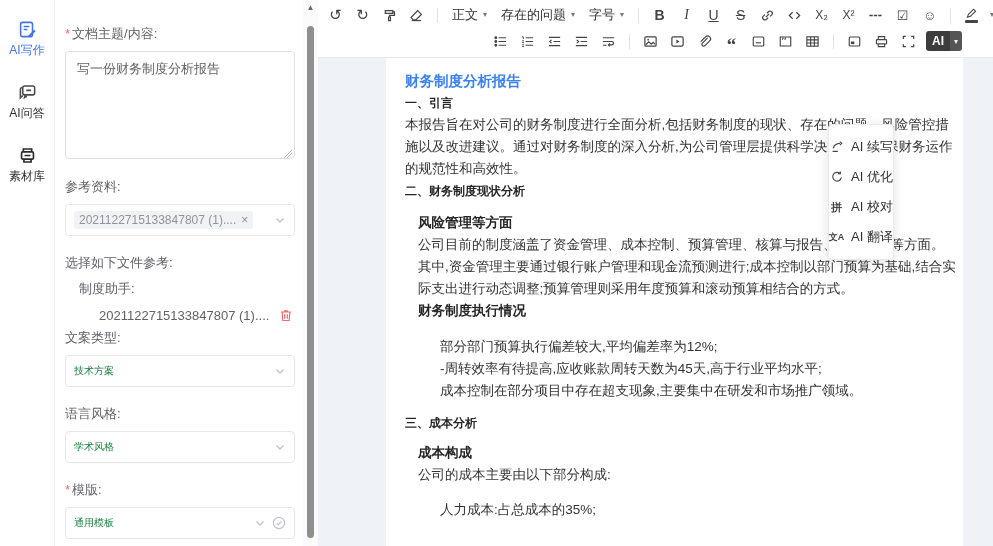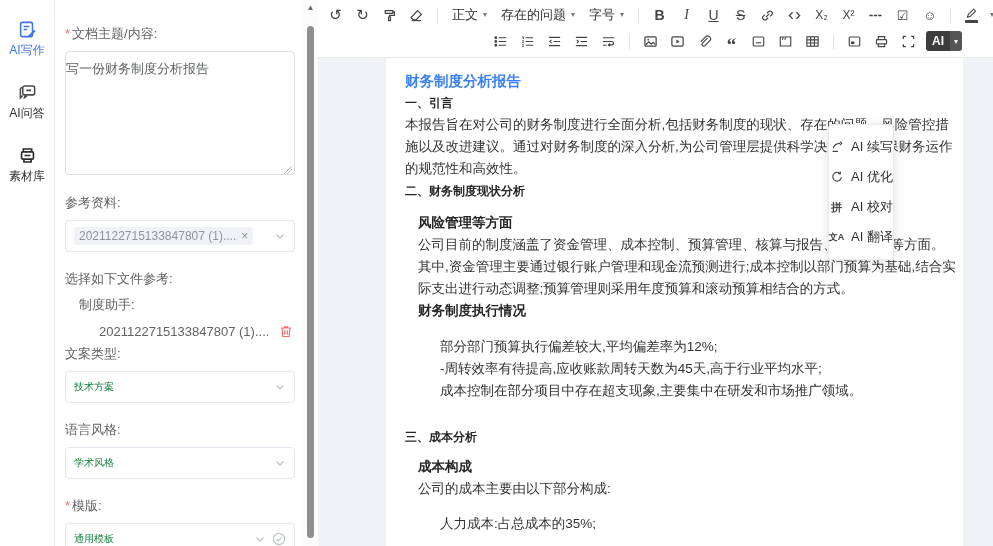--- a/index.html
+++ b/index.html
@@ -11,21 +11,21 @@
   .rail-item{display:flex;flex-direction:column;align-items:center;gap:3px;cursor:pointer;font-size:12px;color:#303133;}
   .rail-item svg{display:block;}
   .rail-item.active{color:#4273e8;}
 
   
   .panel{width:248px;background:#fff;box-sizing:border-box;padding:6px 8px 0 10px;position:relative;font-size:13px;color:#606266;}
   .lbl{display:block;margin:14px 0 8px;color:#606266;}
   .lbl:first-child{margin-top:19px;}
   .req{color:#f56c6c;margin-right:2px;}
   .ta-wrap{position:relative;}
-  textarea.topic{width:100%;height:124px;box-sizing:border-box;border:1px solid #dcdfe6;border-radius:4px;padding:7px 0;font-size:13px;color:#606266;font-family:"Liberation Sans",sans-serif;resize:none;outline:none;line-height:19px;}
+  textarea.topic{width:100%;height:108px;box-sizing:border-box;border:1px solid #dcdfe6;border-radius:4px;padding:7px 11px;font-size:13px;color:#606266;font-family:"Liberation Sans",sans-serif;resize:none;outline:none;line-height:19px;}
   .resize-grip{position:absolute;right:3px;bottom:4px;width:9px;height:9px;background:
     linear-gradient(135deg,transparent 0 50%,#bbb 50% 56%,transparent 56% 70%,#bbb 70% 76%,transparent 76%);}
   .select{height:30px;border:1px solid #e4e7ed;border-radius:4px;display:flex;align-items:center;padding:0 8px;background:#fff;cursor:pointer;gap:6px;}
   .select .val{flex:1;color:#15803d;font-size:10px;white-space:nowrap;overflow:hidden;}
   .chev{flex:none;width:12px;height:12px;}
   .tag{background:#f0f2f5;border-radius:3px;padding:2px 5px;font-size:12px;color:#909399;display:flex;align-items:center;gap:5px;max-width:180px;}
   .tag .txt{white-space:nowrap;overflow:hidden;}
   .tag .x{cursor:pointer;color:#909399;font-size:12px;line-height:1;}
   .filegroup{margin:4px 0 0 14px;}
   .fileline{display:flex;align-items:center;margin:10px 0 2px 20px;}
@@ -60,21 +60,21 @@
 
   
   .content{flex:1;position:relative;overflow:hidden;}
   .page{position:absolute;left:68px;right:30px;top:0;bottom:-40px;background:#fff;padding:12px 6px 0 19px;box-sizing:border-box;cursor:text;}
   .doc{font-size:13.5px;line-height:22px;color:#333;}
   .doc .t{font-size:14.5px;font-weight:bold;color:#3b82f6;}
   .doc .h2{font-size:12px;font-weight:bold;color:#262626;}
   .doc .h3{font-weight:bold;color:#262626;}
   .doc .sec{padding-left:13px;margin-top:10px;}
   .doc .bullets{padding-left:22px;margin-top:14px;}
-  .doc .h2.sp{margin-top:24px;font-family:Liberation Serif, serif;}
+  .doc .h2.sp{margin-top:10px;font-family:Liberation Serif, serif;}
   .doc .sec3{padding-left:13px;margin-top:8px;}
   .doc .b-last{padding-left:22px;margin-top:13px;}
 
   
   .ai-menu{position:absolute;left:510px;top:66px;background:#fff;border:1px solid #e8eaee;border-radius:4px;box-shadow:0 2px 12px rgba(0,0,0,.12);padding:7px 0;z-index:20;}
   .ai-menu .mi{display:flex;align-items:center;gap:7px;height:30px;padding:0 0;font-size:13px;color:#303133;cursor:pointer;white-space:nowrap;}
   .mi .mico{width:15px;display:flex;justify-content:center;color:#444;flex:none;}
   .mi .mglyph{font-size:11px;font-weight:bold;color:#444;}
 </style>
 </head>

